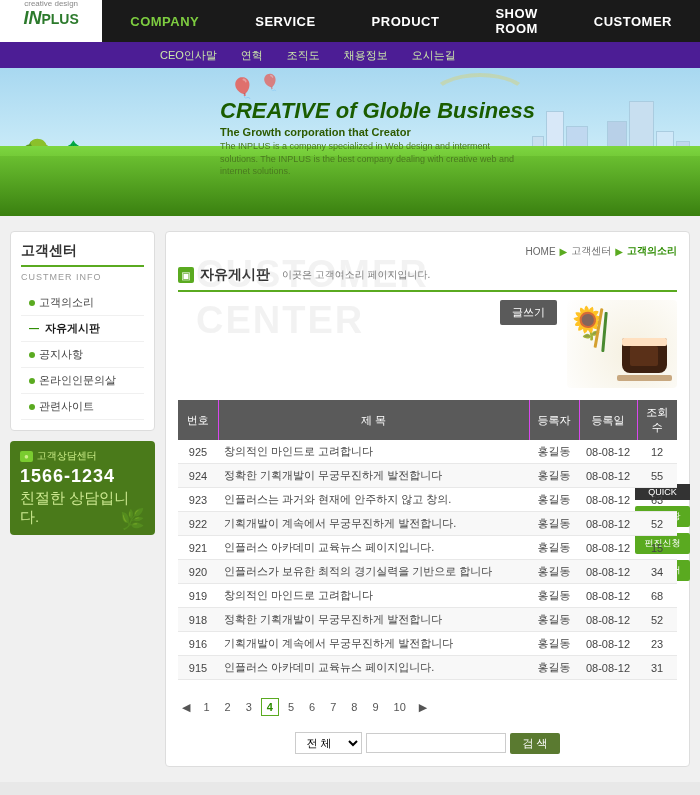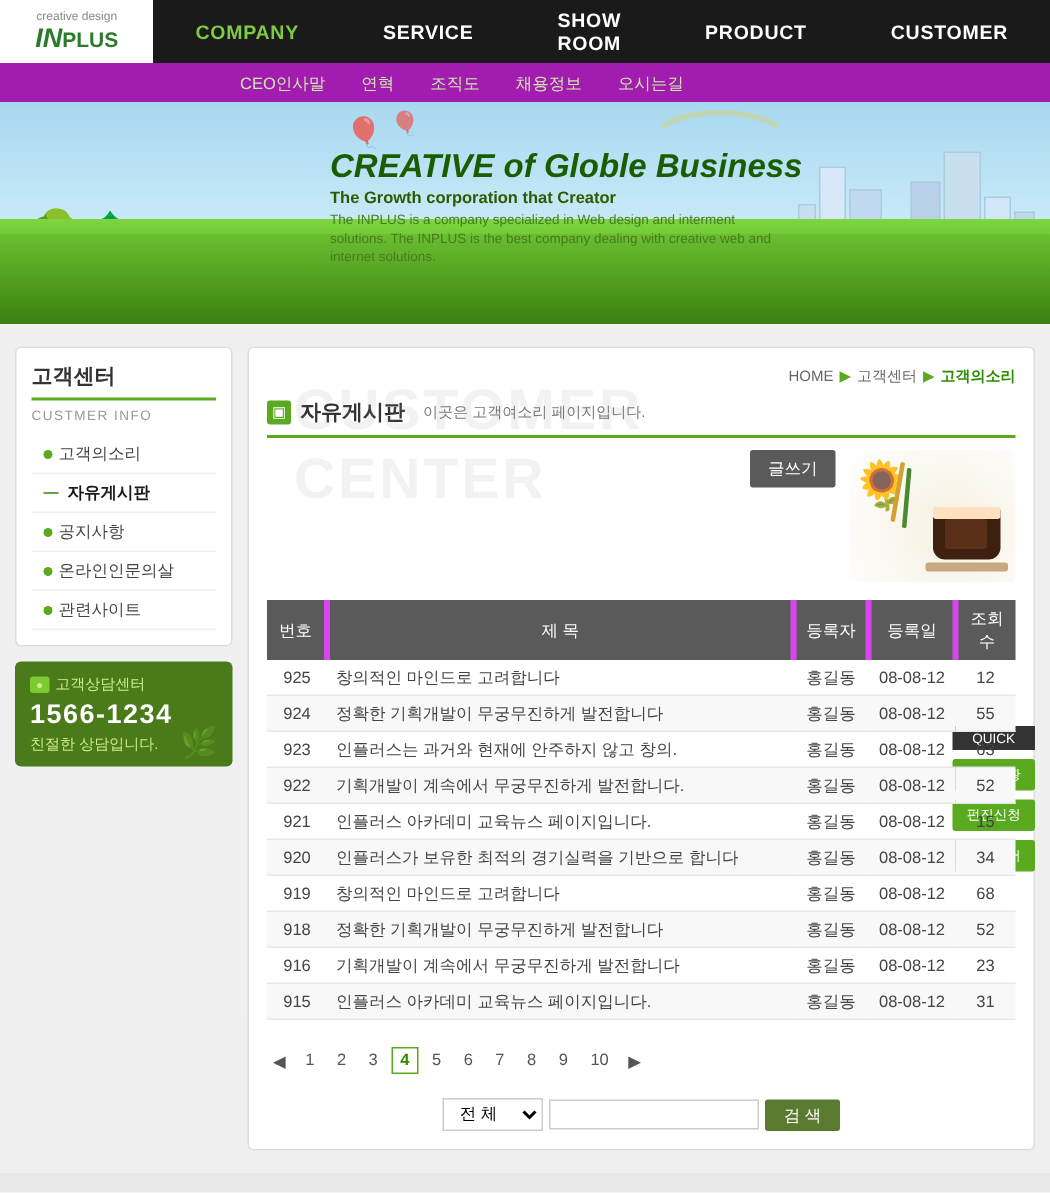--- a/index.html
+++ b/index.html
@@ -1,26 +1,26 @@
 <!DOCTYPE html>
 <html><head>
   <meta charset="utf-8">
   <style>
     * { margin: 0; padding: 0; box-sizing: border-box; }
     body { width: 700px; min-height: 795px; font-family: 'Malgun Gothic', '맑은 고딕', Arial, sans-serif; font-size: 12px; background: #e8e8e8; overflow-x: hidden; }
 
     
     .header { background: #1a1a1a; height: 42px; display: flex; align-items: center; }
-    .logo-area { width: 148px; background: #fff; height: 42px; display: flex; align-items: center; justify-content: center; }
+    .logo-area { width: 148px; background: #fff; height: 42px; display: flex; align-items: flex-start; justify-content: center; }
     .nav-main { display: flex; flex: 1; height: 42px; }
     .nav-item { color: #fff; padding: 0 28px; display: flex; align-items: center; font-size: 13px; font-weight: bold; cursor: pointer; letter-spacing: 0.5px; }
     .nav-item.active { color: #7dcc40; }
 
     
-    .sub-nav { background: #a21caf; height: 26px; display: flex; align-items: center; padding-left: 148px; gap: 0; }
+    .sub-nav { background: #4c1d95; height: 26px; display: flex; align-items: center; padding-left: 148px; gap: 0; }
     .sub-nav-item { color: #cce8aa; font-size: 11px; padding: 0 12px; cursor: pointer; height: 26px; display: flex; align-items: center; }
 
     
     .hero { width: 700px; height: 148px; background: linear-gradient(180deg, #87ceeb 0%, #b8e4a0 60%, #4a8a20 100%); position: relative; overflow: hidden; }
     .hero-sky { position: absolute; top: 0; left: 0; right: 0; height: 80px; background: linear-gradient(180deg, #a8d8f0 0%, #c8eaf8 100%); }
     .hero-grass { position: absolute; bottom: 0; left: 0; right: 0; height: 60px; background: linear-gradient(180deg, #6abf30 0%, #3a8010 100%); border-radius: 0 0 0 0; }
     .hero-grass2 { position: absolute; bottom: 30px; left: 0; right: 0; height: 40px; background: linear-gradient(180deg, #7dd640 0%, #5aaa20 100%); }
     .hero-text { position: absolute; left: 220px; top: 30px; }
     .hero-title { font-size: 22px; font-weight: bold; color: #1a5c00; font-style: italic; }
     .hero-subtitle { font-size: 11px; color: #2d5a00; font-weight: bold; margin-top: 2px; }
@@ -35,21 +35,21 @@
     .sidebar-title { font-size: 14px; font-weight: bold; color: #333; border-bottom: 2px solid #5aaa20; padding-bottom: 5px; margin-bottom: 5px; }
     .sidebar-subtitle { font-size: 9px; color: #999; letter-spacing: 1px; margin-bottom: 8px; }
     .sidebar-menu-item { padding: 5px 0 5px 8px; font-size: 11px; color: #444; cursor: pointer; border-bottom: 1px solid #f0f0f0; display: flex; align-items: center; gap: 4px; }
     .sidebar-menu-item.active { font-weight: bold; color: #1a1a1a; }
     .sidebar-menu-item.active::before { content: '—'; color: #2d8c00; margin-right: 2px; font-size: 10px; }
     .bullet { width: 6px; height: 6px; border-radius: 50%; background: #5aaa20; display: inline-block; flex-shrink: 0; }
 
     .sidebar-support { background: #4a7a1a; border-radius: 4px; padding: 8px 10px; color: #fff; }
     .support-title { font-size: 10px; color: #ccee88; margin-bottom: 3px; display: flex; align-items: center; gap: 4px; }
     .support-phone { font-size: 18px; font-weight: bold; color: #fff; letter-spacing: 1px; }
-    .support-desc { font-size: 10px; color: #cce890; margin-top: 2px; }
+    .support-desc { font-size: 15px; color: #cce890; margin-top: 2px; }
 
     
     .content-area { flex: 1; background: #fff; border: 1px solid #ddd; border-radius: 4px; padding: 12px; }
 
     
     .breadcrumb { display: flex; justify-content: flex-end; align-items: center; font-size: 10px; color: #666; margin-bottom: 8px; gap: 4px; }
     .breadcrumb-separator { color: #5aaa20; }
 
     
     .page-header { display: flex; align-items: center; gap: 6px; margin-bottom: 8px; border-bottom: 2px solid #5aaa20; padding-bottom: 6px; }
@@ -57,21 +57,21 @@
     .page-title { font-size: 14px; font-weight: bold; color: #333; }
     .page-desc { font-size: 10px; color: #777; margin-left: 6px; }
     .watermark { position: absolute; top: 20px; left: 30px; font-size: 38px; font-weight: bold; color: rgba(150,150,150,0.12); letter-spacing: 2px; pointer-events: none; line-height: 1.2; z-index: 0; text-transform: uppercase; }
 
     
     .image-area { float: right; margin: 0 0 10px 10px; width: 110px; height: 90px; position: relative; }
 
     
     .board-table { width: 100%; border-collapse: collapse; font-size: 11px; position: relative; z-index: 1; }
     .board-table thead tr { background: #5a5a5a; color: #fff; }
-    .board-table thead th { padding: 5px 4px; text-align: center; font-size: 11px; font-weight: normal; border-right: 4px solid #d946ef; }
+    .board-table thead th { padding: 5px 4px; text-align: center; font-size: 11px; font-weight: normal; border-right: 1px solid #d946ef; }
     .board-table thead th:last-child { border-right: none; }
     .board-table tbody tr { border-bottom: 1px solid #e8e8e8; }
     .board-table tbody tr:nth-child(even) { background: #f8f8f8; }
     .board-table tbody td { padding: 4px 6px; text-align: center; color: #444; }
     .board-table tbody td.subject { text-align: left; cursor: pointer; }
 
     
     .pagination { display: flex; justify-content: center; align-items: center; gap: 3px; margin: 10px 0 8px; font-size: 11px; }
     .page-num { padding: 2px 5px; color: #555; cursor: pointer; border: 1px solid transparent; }
     .page-num.current { font-weight: bold; color: #2d8c00; border: 1px solid #5aaa20; }
@@ -101,22 +101,22 @@
     <div style="text-align:center; line-height:1.1;">
       <div style="font-size:8px; color:#888;">creative design</div>
       <div>
         <span style="color:#2c7a2c; font-size:18px; font-weight:900; font-style:italic;">IN</span><span style="color:#2c7a2c; font-size:14px; font-weight:bold;">PLUS</span>
       </div>
     </div>
   </div>
   <nav class="nav-main">
     <div class="nav-item active">COMPANY</div>
     <div class="nav-item">SERVICE</div>
+    <div class="nav-item">PRODUCT</div>
     <div class="nav-item">SHOW ROOM</div>
-    <div class="nav-item">PRODUCT</div>
     <div class="nav-item">CUSTOMER</div>
   </nav>
 </div>
 
 <div class="sub-nav">
   <div class="sub-nav-item">CEO인사말</div>
   <div class="sub-nav-item">연혁</div>
   <div class="sub-nav-item">조직도</div>
   <div class="sub-nav-item">채용정보</div>
   <div class="sub-nav-item">오시는길</div>

